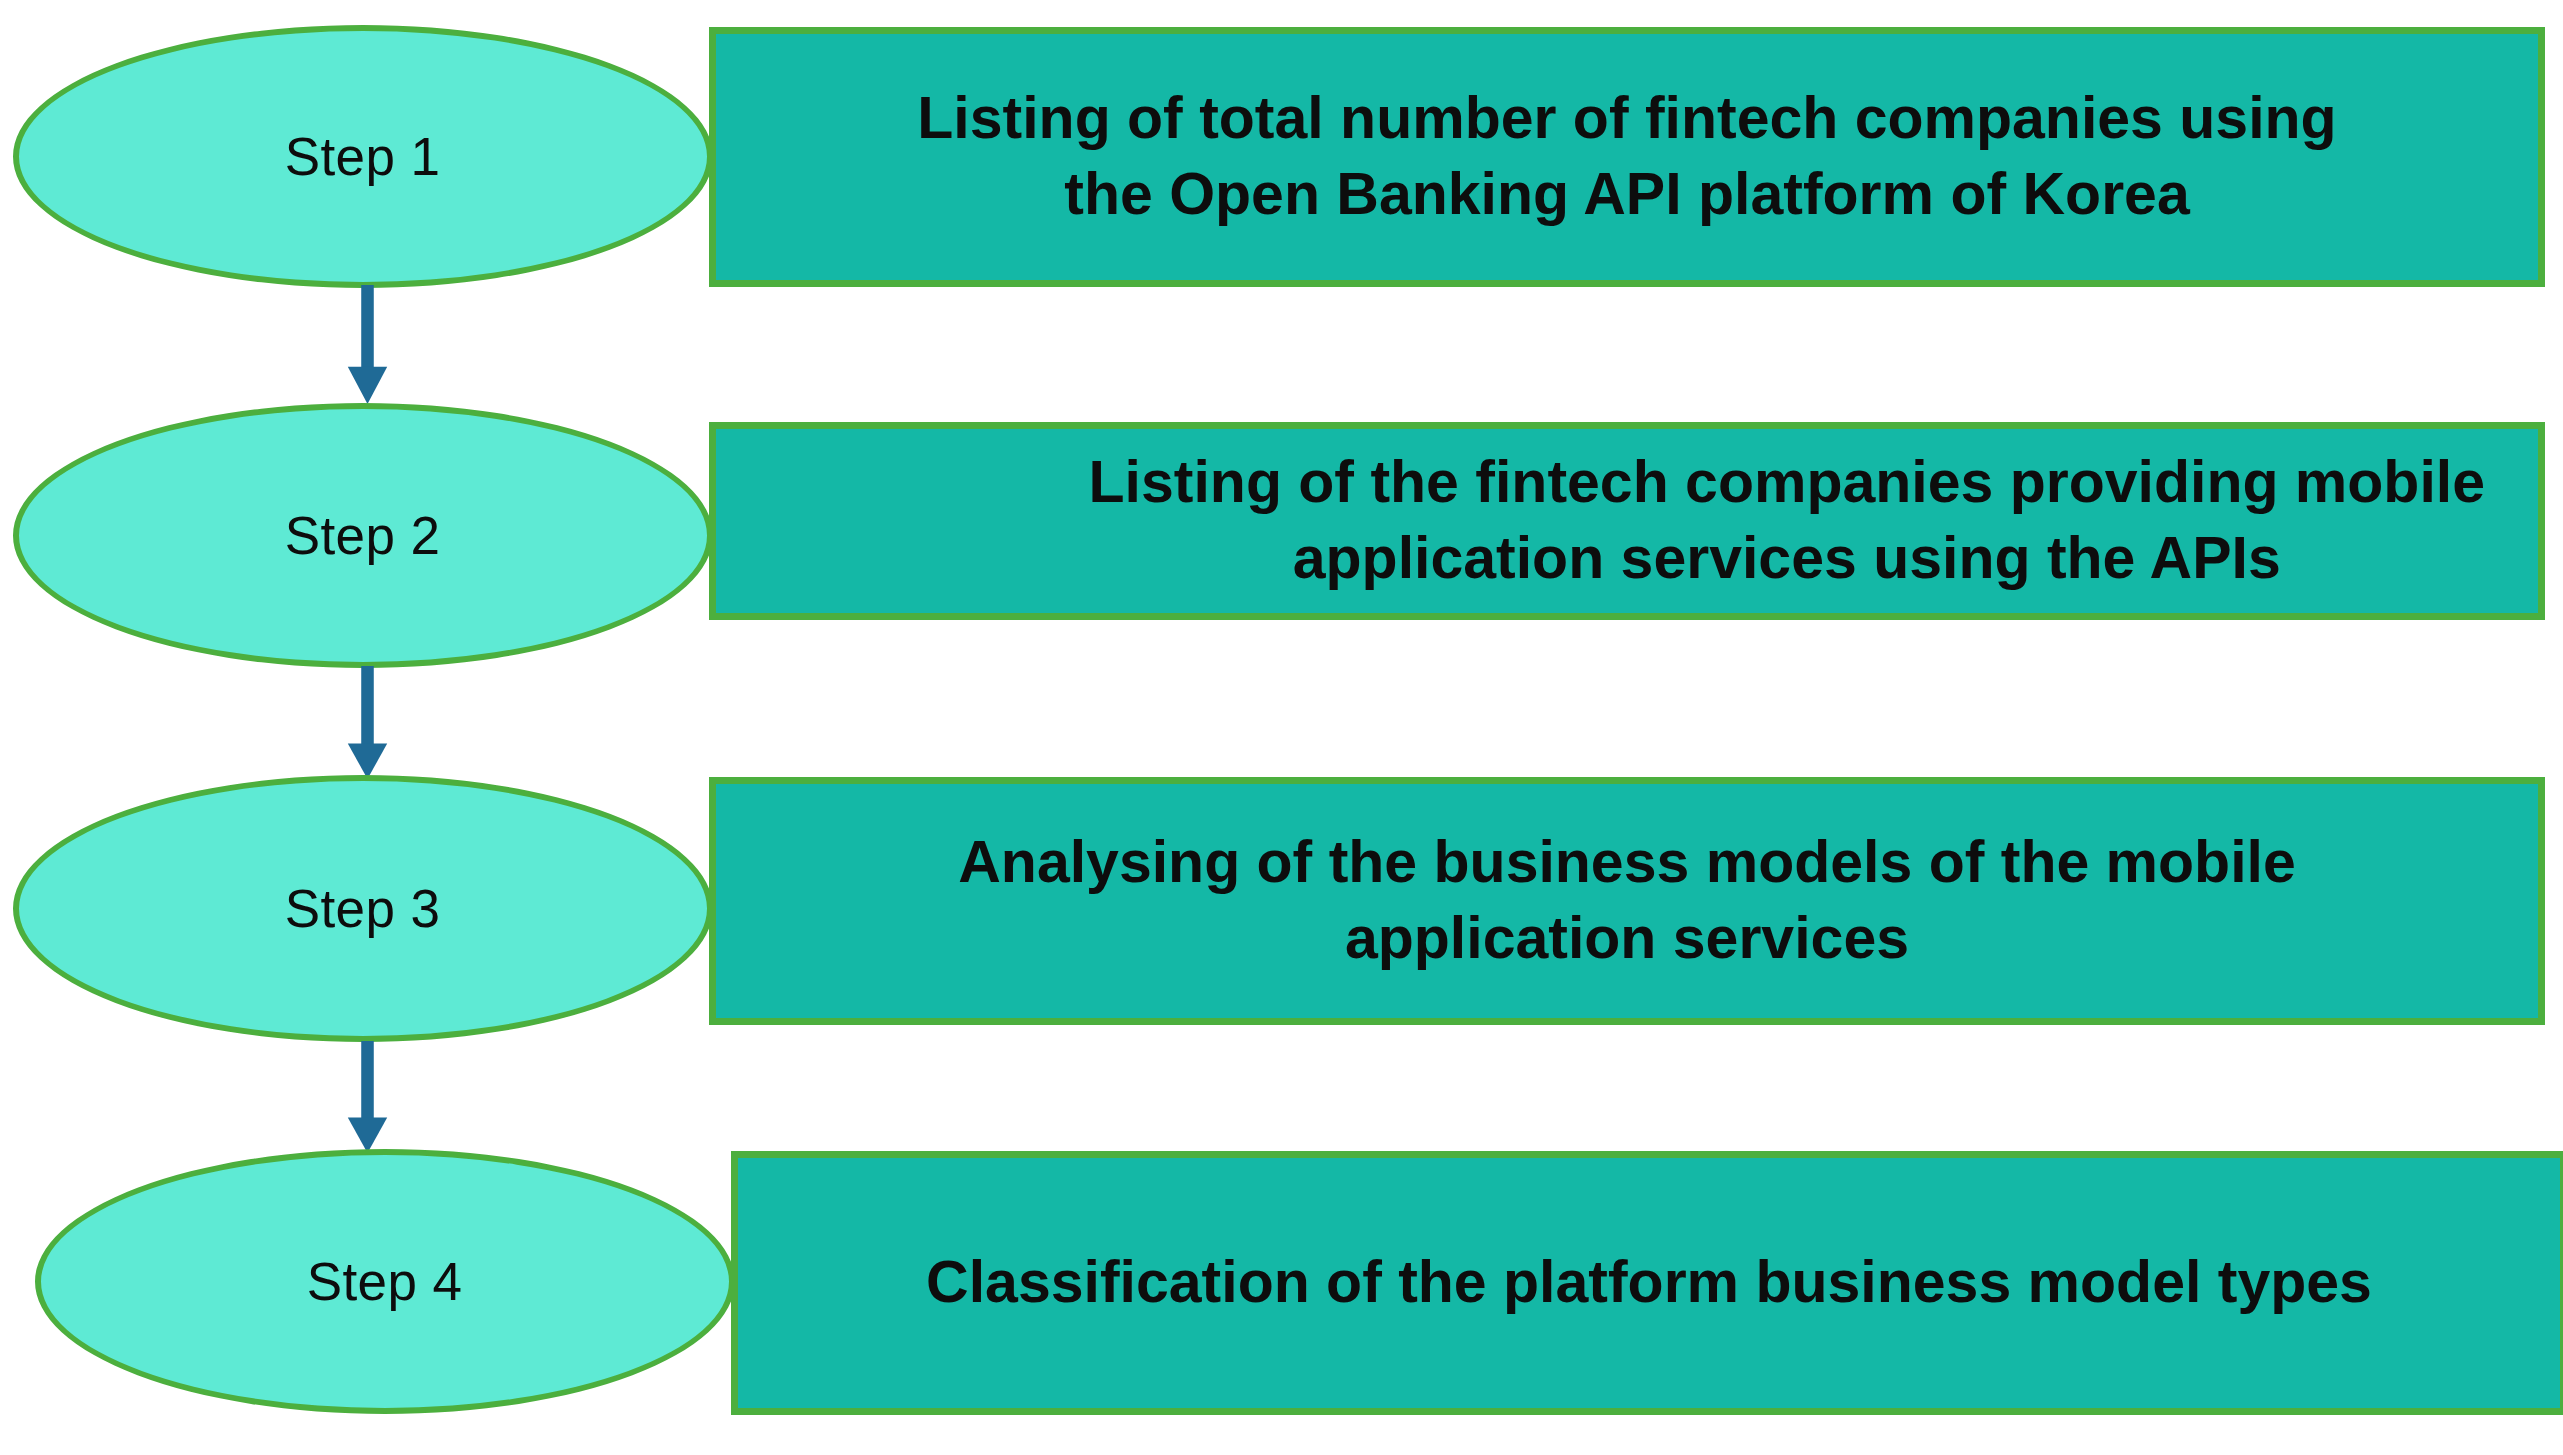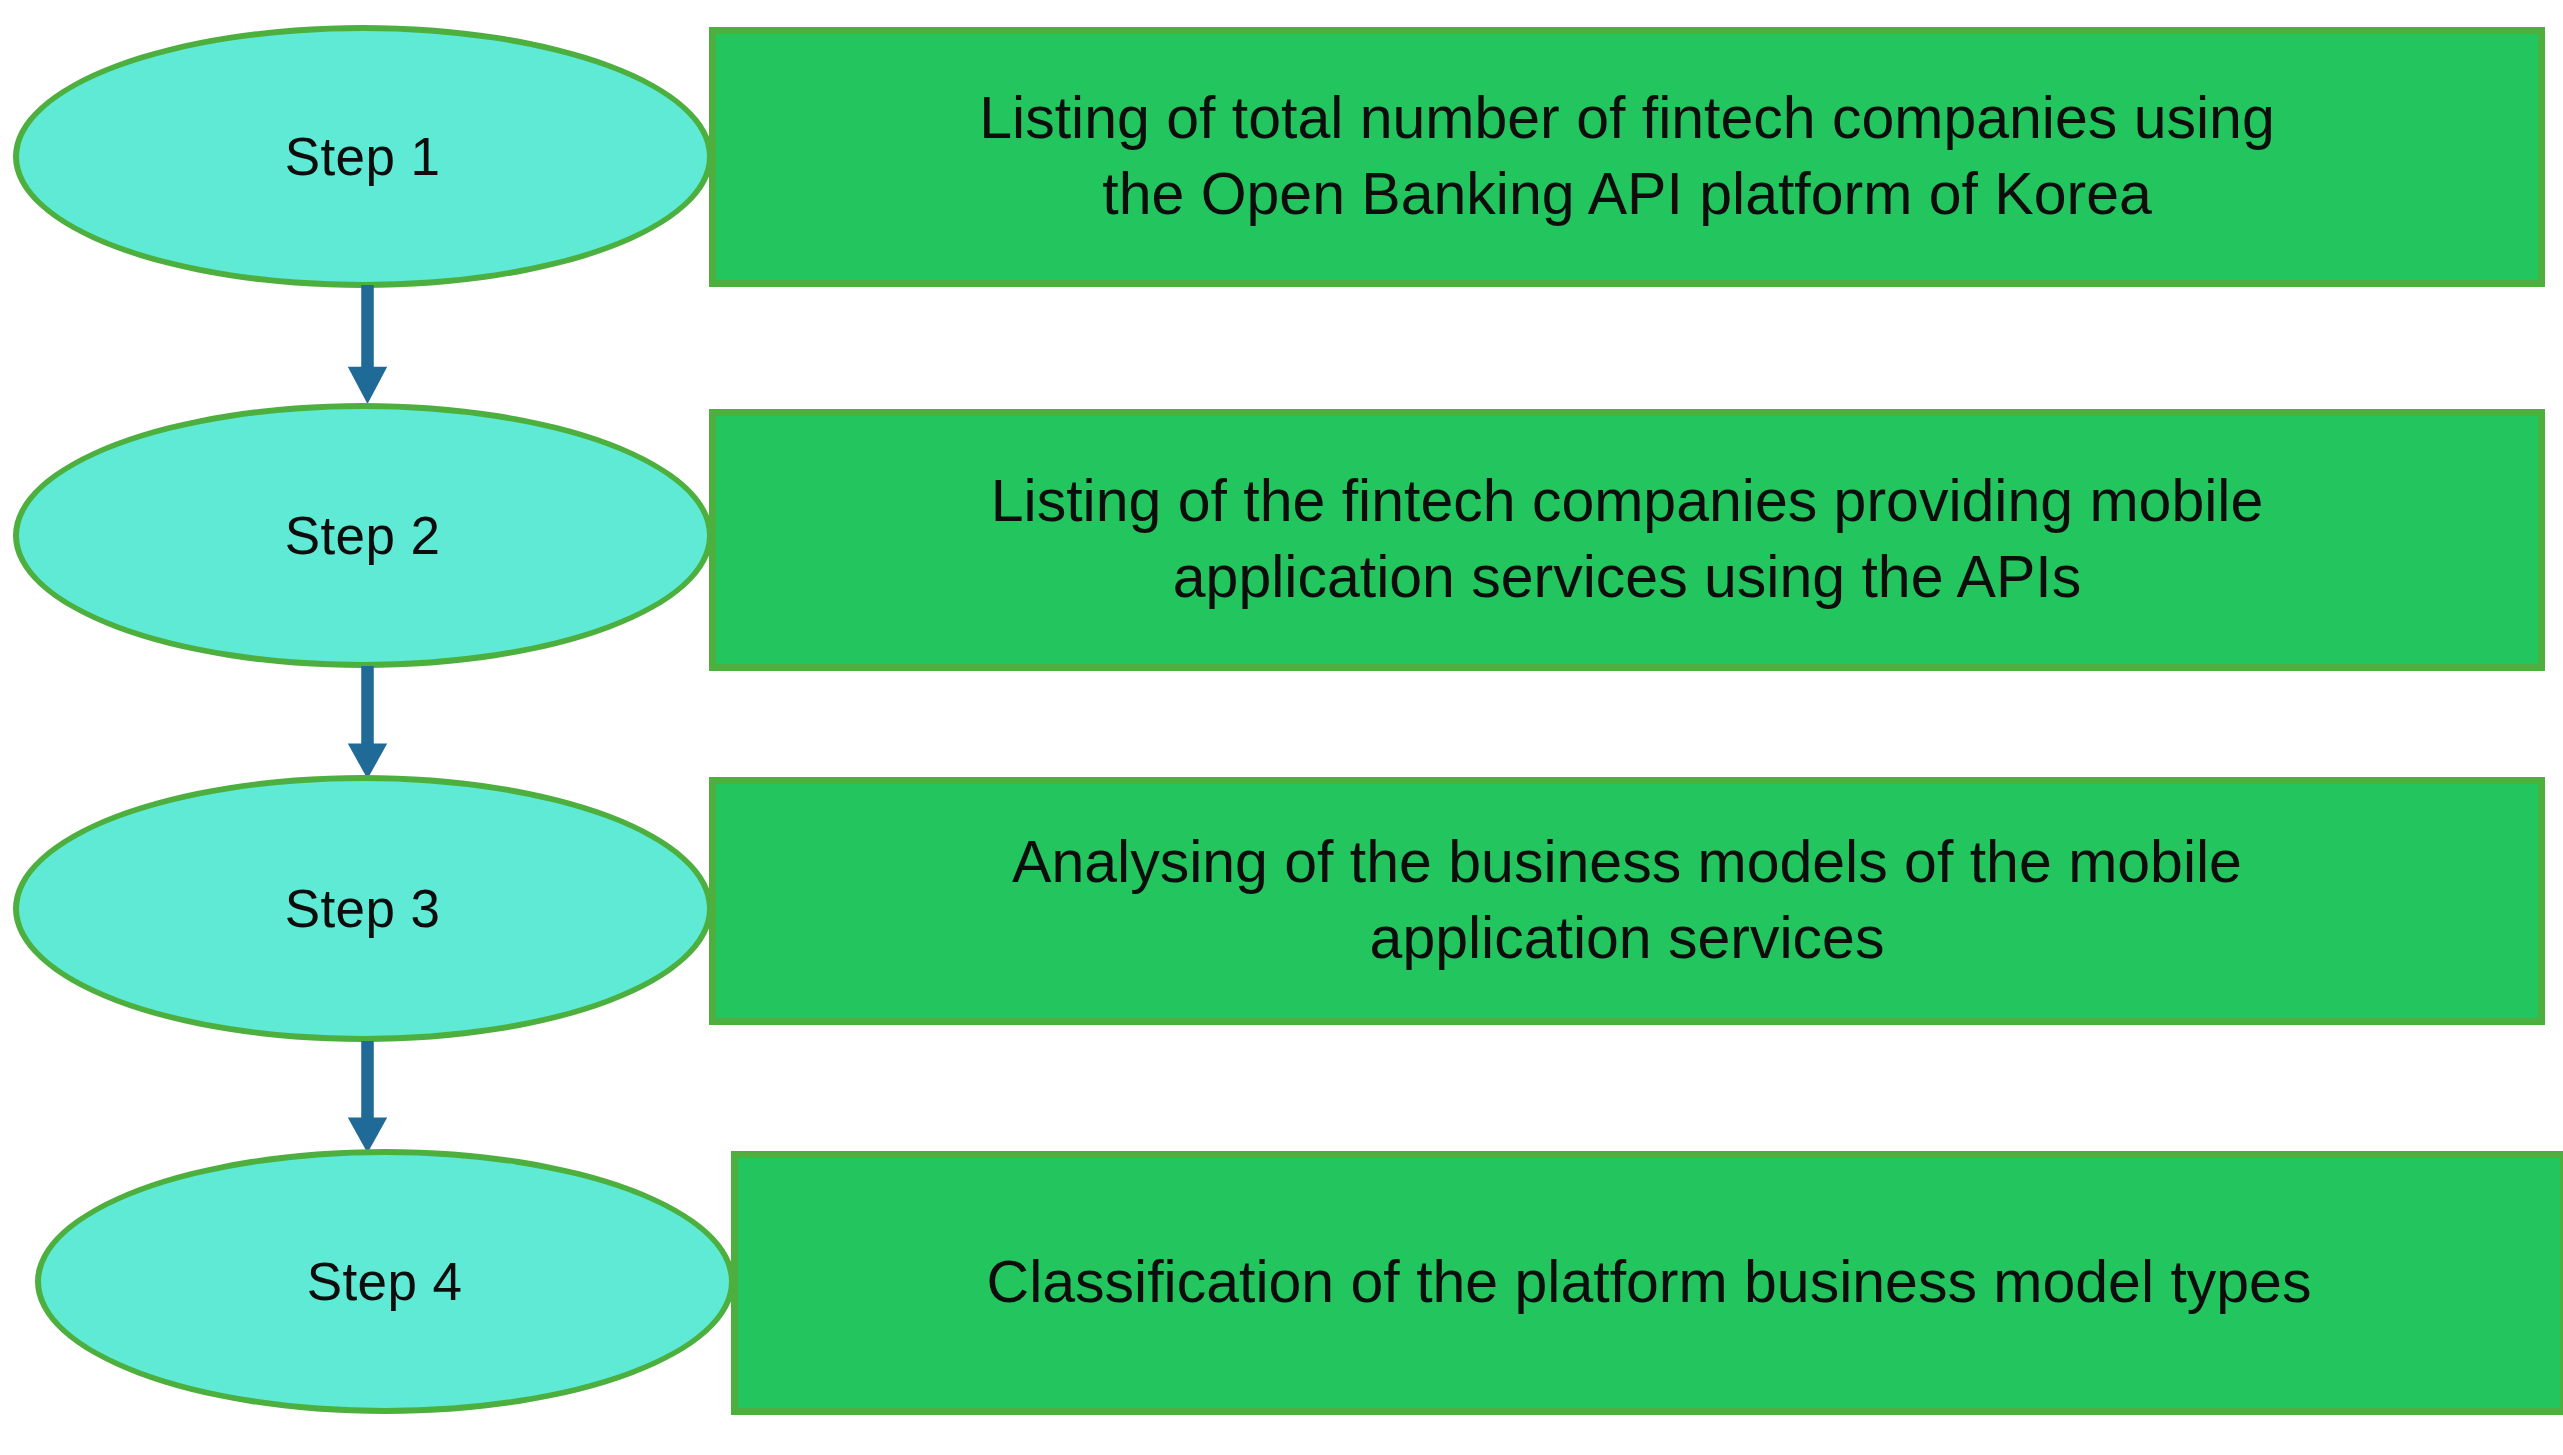--- a/index.html
+++ b/index.html
@@ -48,25 +48,26 @@
     white-space: nowrap;
   }
 
   
   .desc-box {
     position: absolute;
     left: 709px;
     width: 1836px;
     box-sizing: border-box;
     border: 7.1px solid #4CAF3E;
-    background: #22c55e;
+    background: #14b8a6;
     display: flex;
     align-items: center;
     justify-content: center;
     padding: 0 53px;
+    font-weight: bold;
   }
   .desc-box-text {
     font-size: 59px;
     line-height: 1.28;
     color: #0d0d0d;
     text-align: center;
     white-space: pre-line;
   }
 
   
@@ -100,21 +101,21 @@
     <svg viewBox="0 0 48 134" preserveAspectRatio="none">
       <line x1="24" y1="0" x2="24" y2="108" stroke="#1F6A96" stroke-width="14"></line>
       <polygon points="24,134 2,92 46,92" fill="#1F6A96"></polygon>
     </svg>
   </div>
 
   <div class="flow-row" style="top:403px; height:265px;">
     <div class="step-ellipse" style="top:0px; height:265px;">
       <span class="step-ellipse-label">Step 2</span>
     </div>
-    <div class="desc-box" style="top:6px; height:262px;">
+    <div class="desc-box" style="top:19px; height:198px;justify-content:flex-end;">
       <span class="desc-box-text">Listing of the fintech companies providing mobile
 application services using the APIs</span>
     </div>
   </div>
 
   <div class="connector" style="top:666px; height:113px;">
     <svg viewBox="0 0 48 127" preserveAspectRatio="none">
       <line x1="24" y1="0" x2="24" y2="102" stroke="#1F6A96" stroke-width="14"></line>
       <polygon points="24,127 2,87 46,87" fill="#1F6A96"></polygon>
     </svg>

